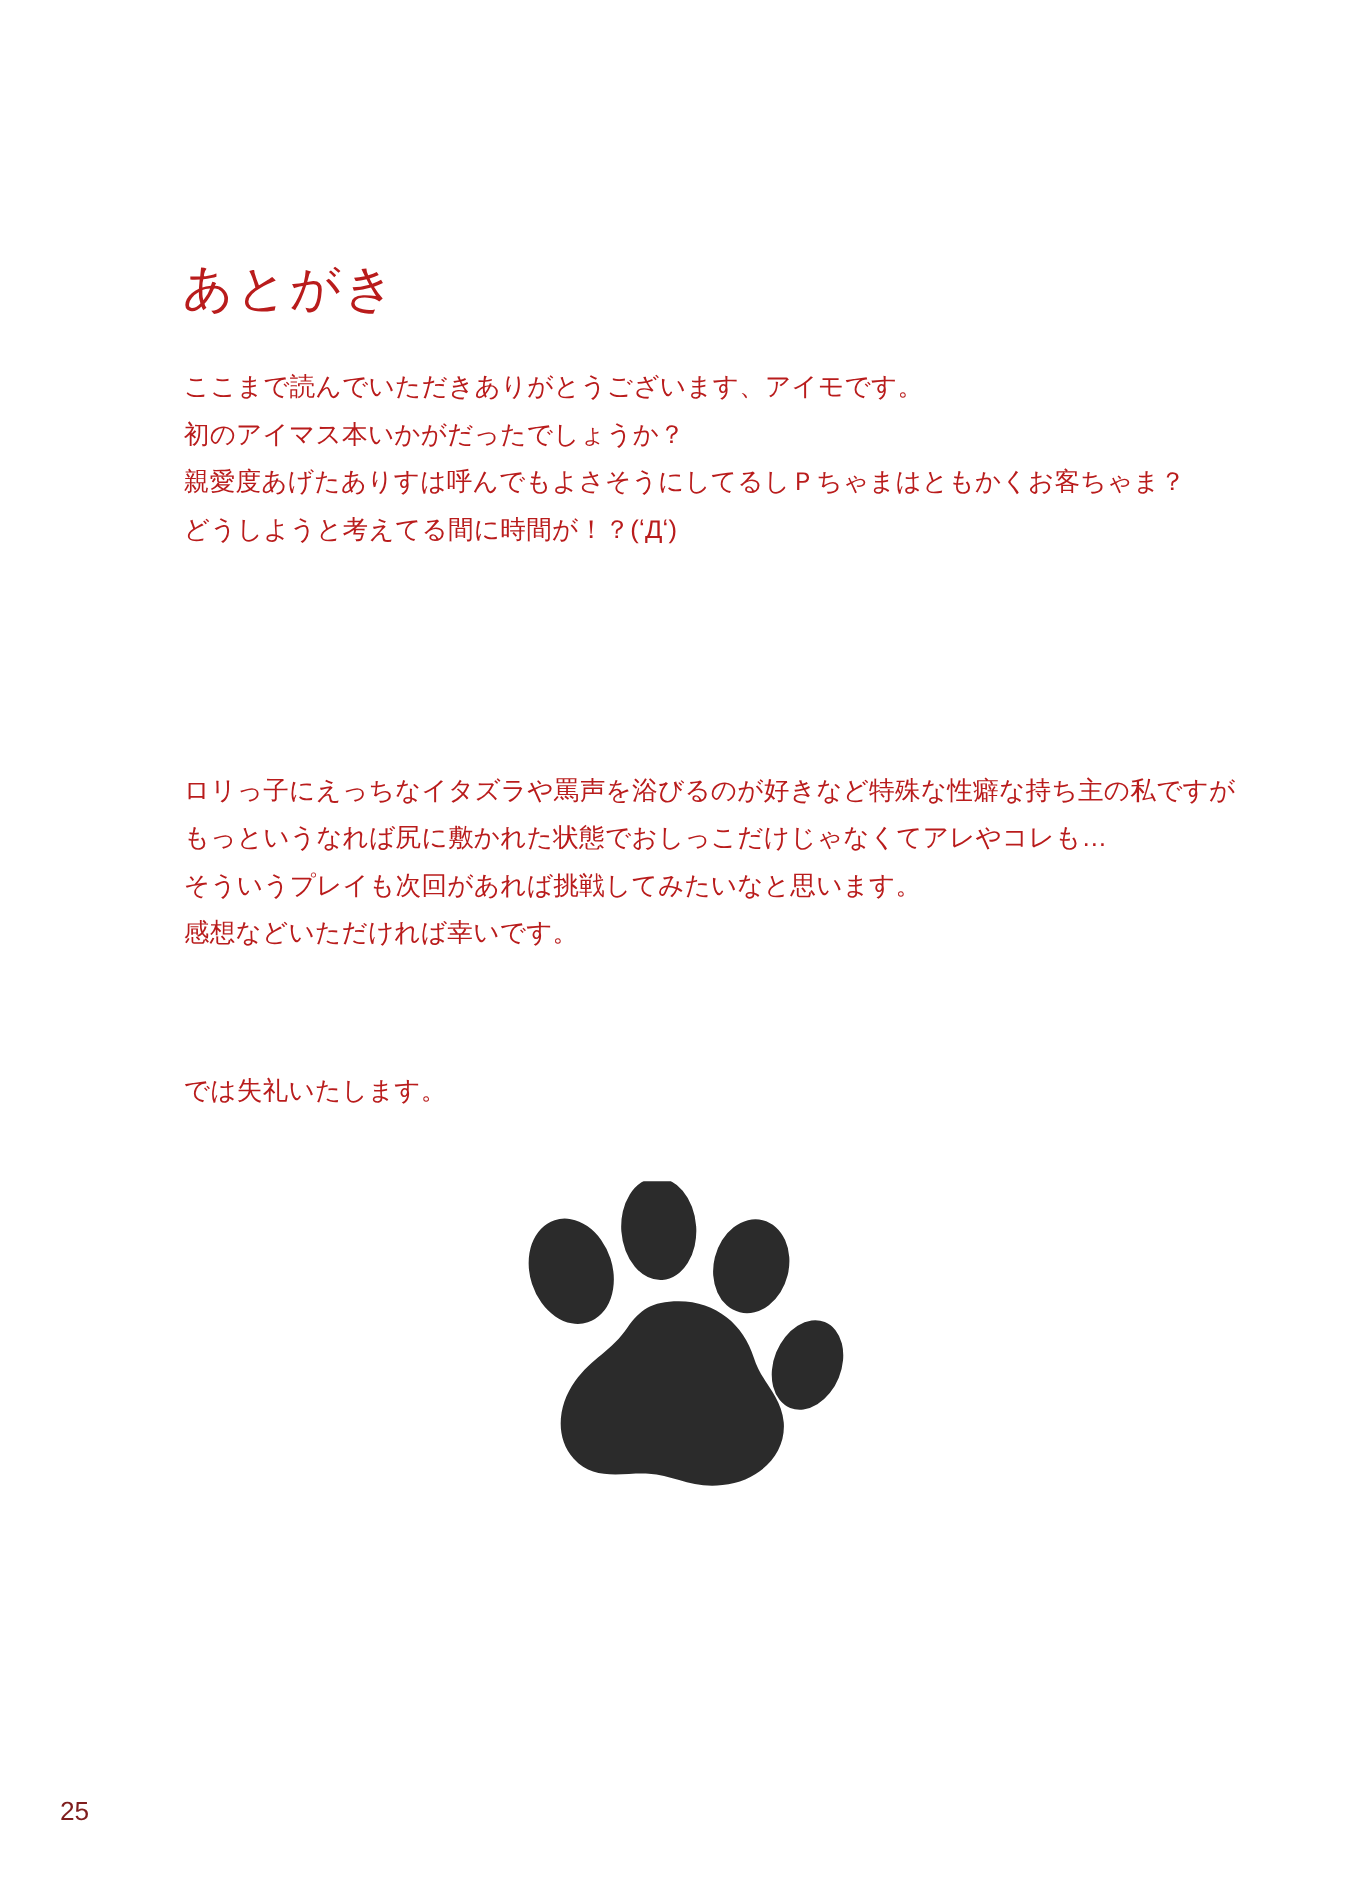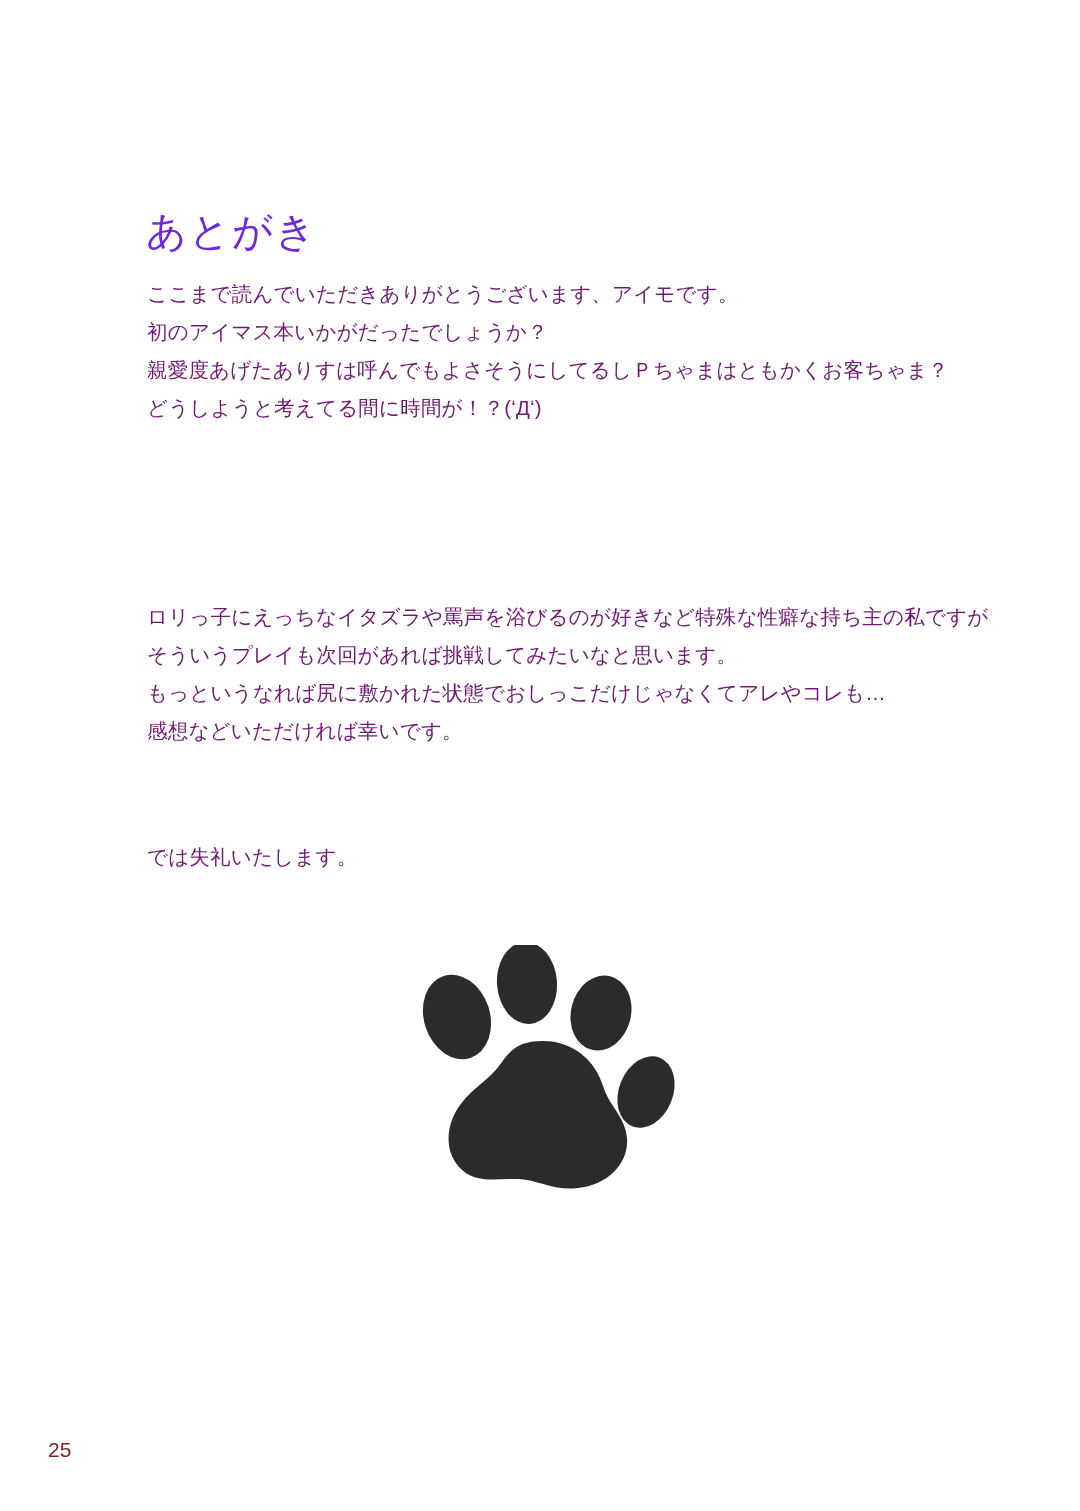--- a/index.html
+++ b/index.html
@@ -19,31 +19,32 @@
     position: absolute;
     inset: 0;
   }
   .title {
     position: absolute;
     left: 146px;
     top: 180px;
     font-size: 40px;
     font-weight: 400;
     letter-spacing: 2px;
-    color: #6d28d9;
+    color: #b91c1c;
     line-height: 1.2;
   }
   .body-block {
     position: absolute;
     left: 147px;
     font-size: 20.5px;
     line-height: 38px;
-    color: #701a75;
+    color: #b91c1c;
     letter-spacing: 0.2px;
     white-space: nowrap;
+    margin-top: 16px;
   }
   #block-1 { top: 275px; }
   #block-2 { top: 598px; }
   #block-3 { top: 838px; }
   .body-block p {
     margin: 0;
     padding: 0;
   }
   .pawprint {
     position: absolute;
@@ -69,22 +70,22 @@
 
   <div class="body-block" id="block-1">
     <p>ここまで読んでいただきありがとうございます、アイモです。</p>
     <p>初のアイマス本いかがだったでしょうか？</p>
     <p>親愛度あげたありすは呼んでもよさそうにしてるしＰちゃまはともかくお客ちゃま？</p>
     <p>どうしようと考えてる間に時間が！？(ʻДʻ)</p>
   </div>
 
   <div class="body-block" id="block-2">
     <p>ロリっ子にえっちなイタズラや罵声を浴びるのが好きなど特殊な性癖な持ち主の私ですが</p>
+    <p>もっというなれば尻に敷かれた状態でおしっこだけじゃなくてアレやコレも…</p>
     <p>そういうプレイも次回があれば挑戦してみたいなと思います。</p>
-    <p>もっというなれば尻に敷かれた状態でおしっこだけじゃなくてアレやコレも…</p>
     <p>感想などいただければ幸いです。</p>
   </div>
 
   <div class="body-block" id="block-3">
     <p>では失礼いたします。</p>
   </div>
 
   <div class="pawprint">
     <svg viewBox="0 0 280 270" width="280" height="270" xmlns="http://www.w3.org/2000/svg">
       <ellipse cx="42" cy="72" rx="33" ry="43" transform="rotate(-18 42 72)" fill="#2b2b2b"></ellipse>

